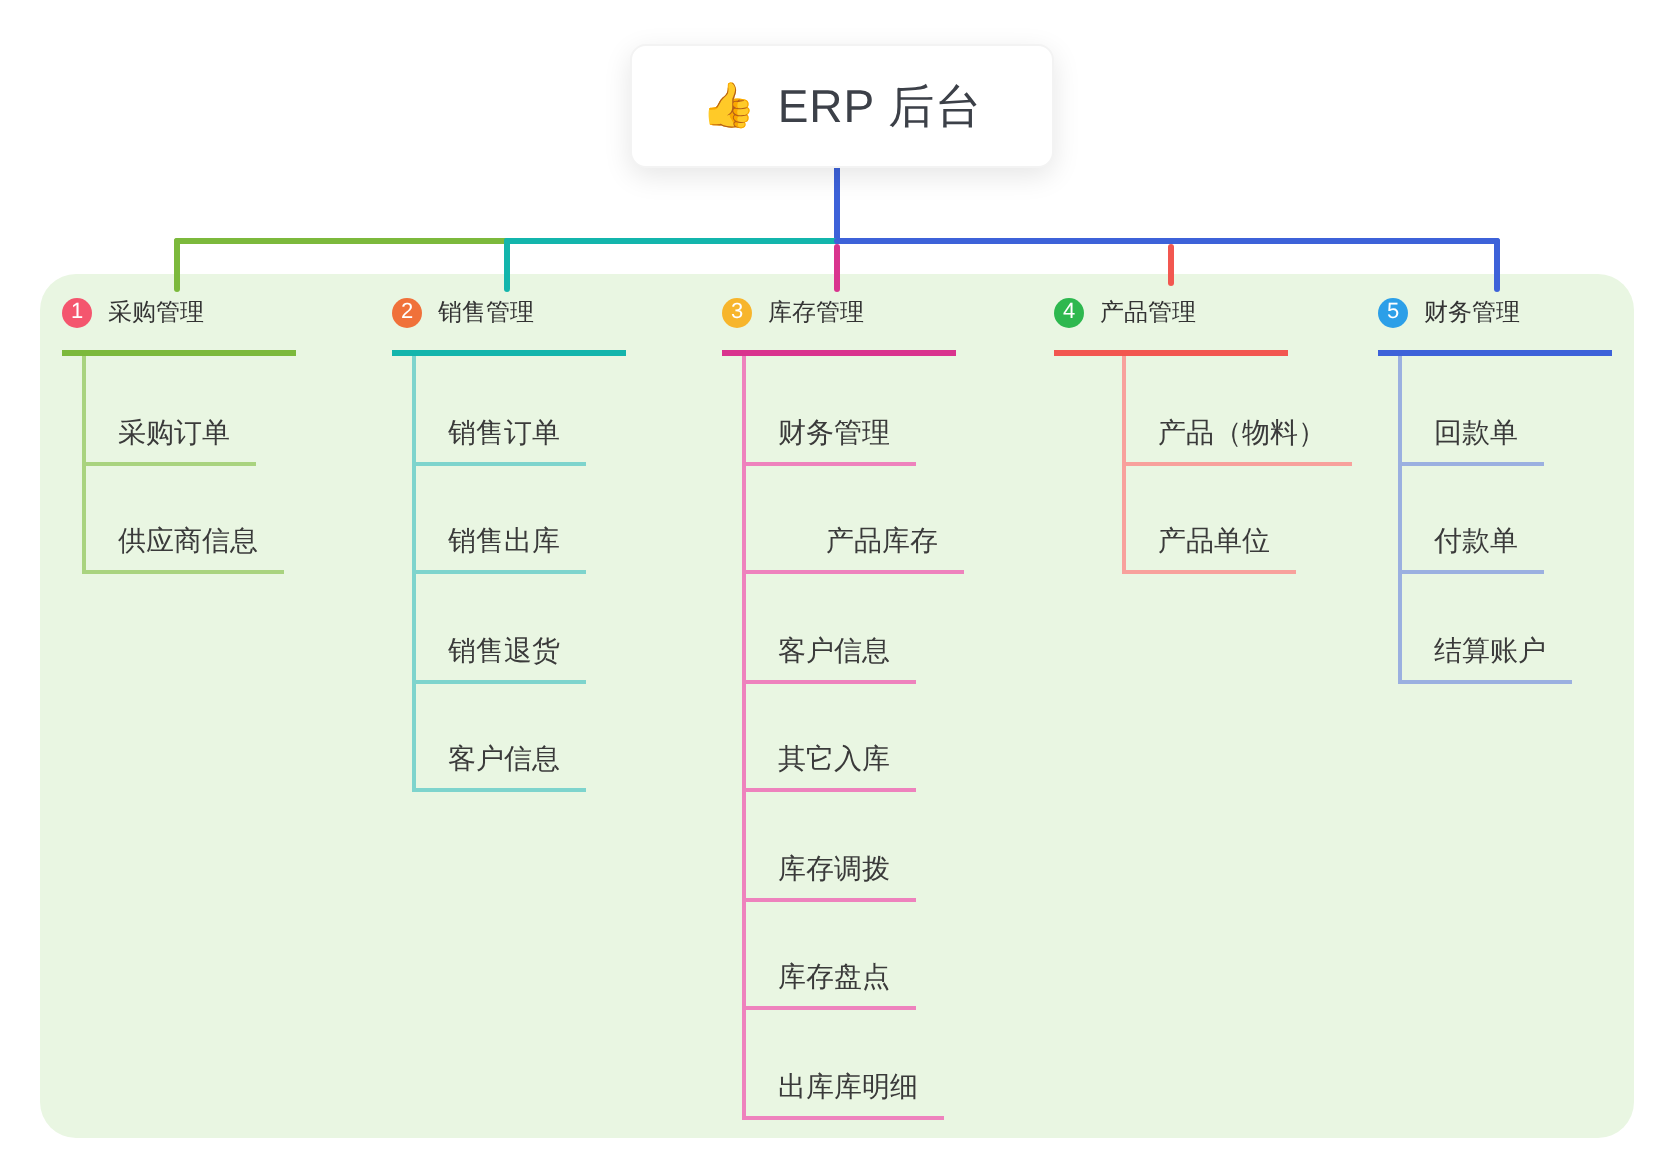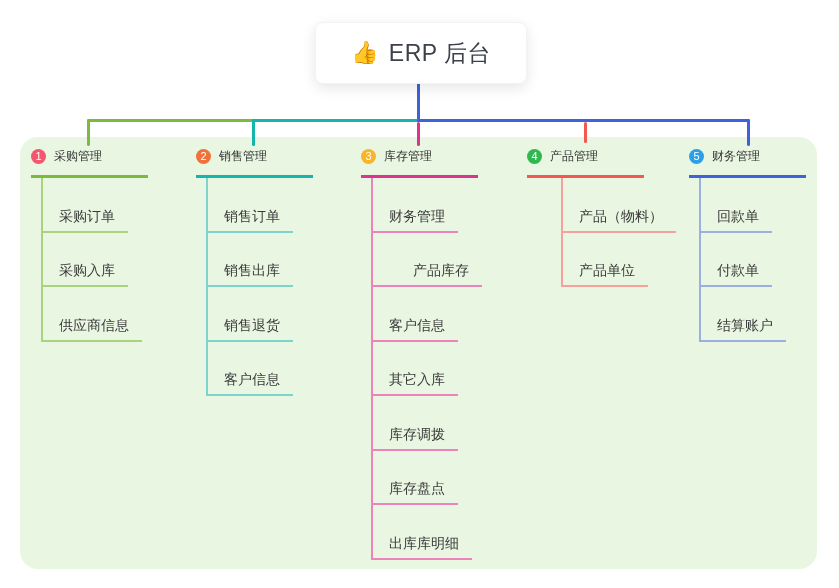--- a/index.html
+++ b/index.html
@@ -90,23 +90,20 @@
   <div class="branch" style="left: 31px;">
     <div class="branch-title" style="border-bottom-color: rgb(124, 185, 60);">
       <span class="badge" style="background: rgb(244, 86, 110);">1</span>
       <span class="branch-title-text">采购管理</span>
     </div>
     <div class="children" style="border-left-color: rgb(169, 211, 127);">
   <div class="child">
     <span class="child-label" style="border-bottom-color: rgb(169, 211, 127);">采购订单</span>
   </div>
 
-  <div class="child">
-    <span class="child-label" style="border-bottom-color: rgb(169, 211, 127);">采购入库</span>
-  </div>
 
 
   <div class="child">
     <span class="child-label" style="border-bottom-color: rgb(169, 211, 127);">供应商信息</span>
   </div>
 </div>
   </div>
 
   <div class="branch" style="left: 196px;">
     <div class="branch-title" style="border-bottom-color: rgb(19, 181, 172);">

